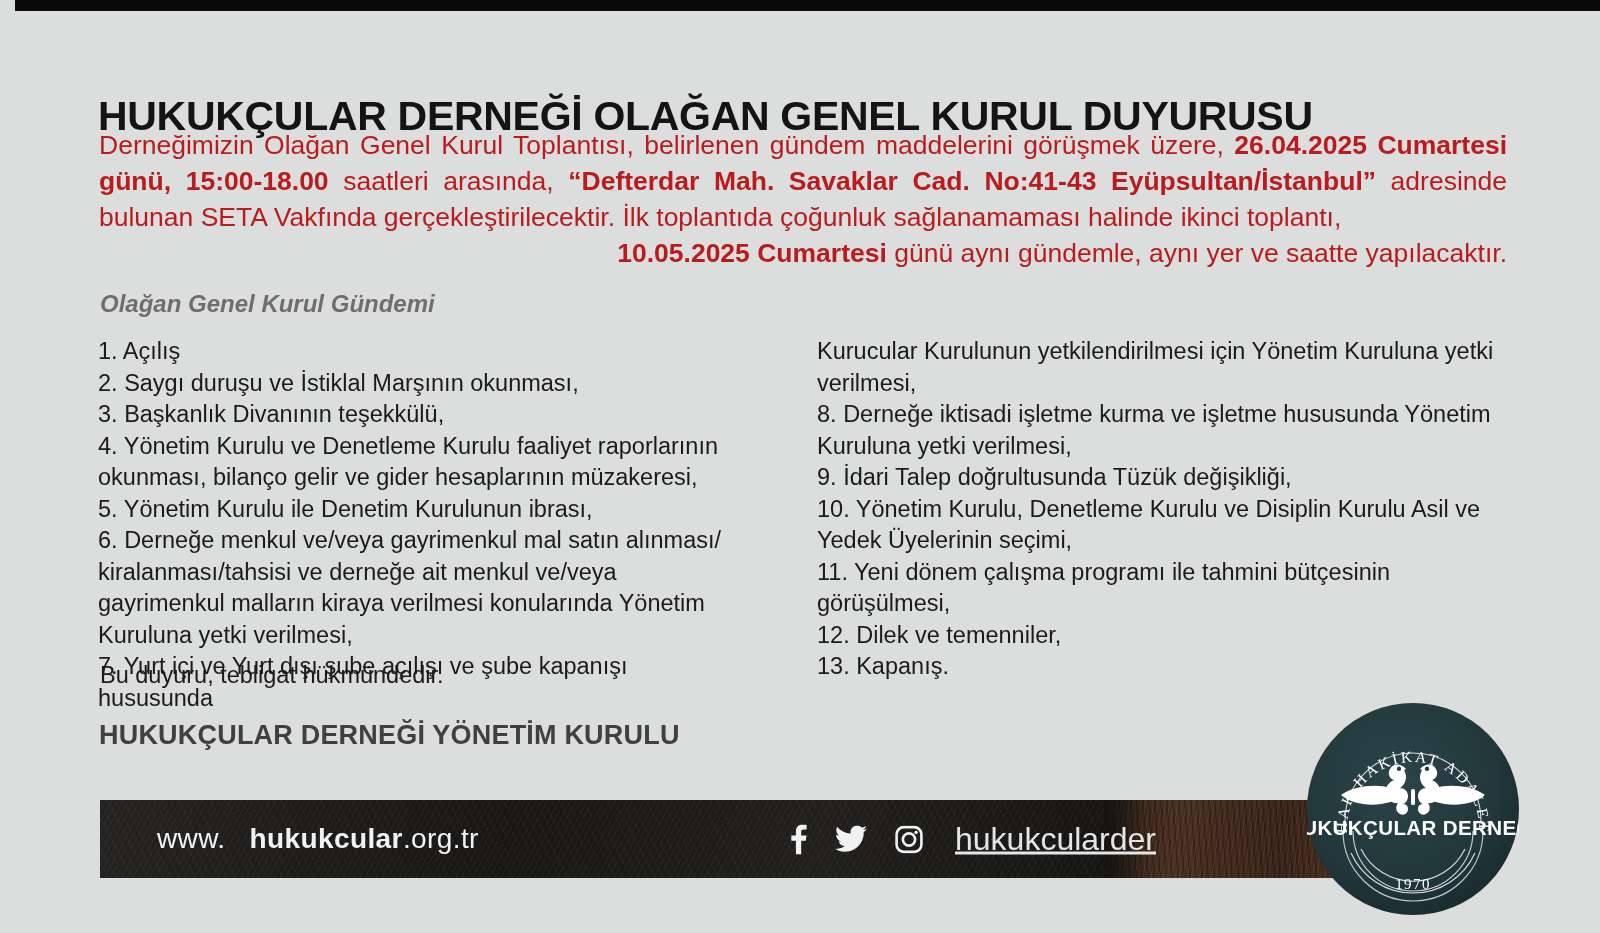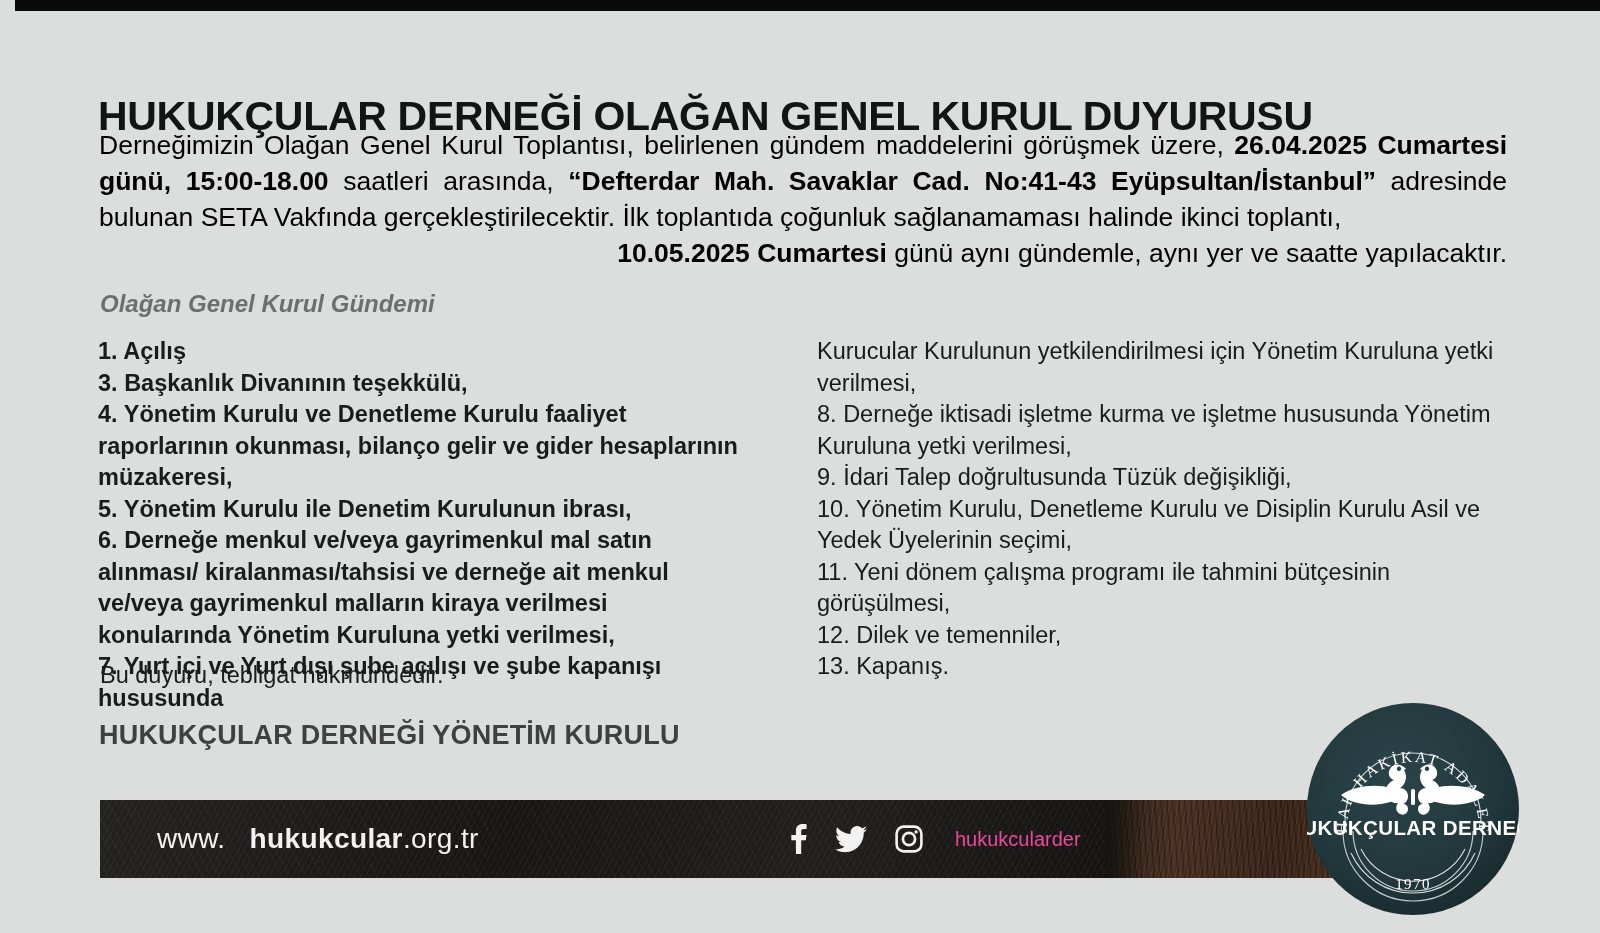--- a/index.html
+++ b/index.html
@@ -38,21 +38,21 @@
     color: #141414;
     white-space: nowrap;
   }
   .intro {
     position: absolute;
     left: 84px;
     top: 127px;
     width: 1408px;
     font-size: 26.5px;
     line-height: 36px;
-    color: #000000;
+    color: #b91c1c;
     text-align: justify;
     text-justify: inter-word;
   }
   .intro b { font-weight: bold; }
   .intro .lastline { display: block; text-align: right; }
 
   .agenda-heading {
     position: absolute;
     left: 85px;
     top: 290px;
@@ -64,21 +64,20 @@
   }
 
   .col-left {
     position: absolute;
     left: 83px;
     top: 336px;
     width: 640px;
     font-size: 23.5px;
     line-height: 31.5px;
     color: #1b1b1b;
-    font-weight: bold;
   }
   .col-right {
     position: absolute;
     left: 802px;
     top: 336px;
     width: 680px;
     font-size: 23.5px;
     line-height: 31.5px;
     color: #1b1b1b;
   }
@@ -151,24 +150,25 @@
     position: absolute;
     left: 690px;
     top: 50%;
     transform: translateY(-50%);
     display: flex;
     align-items: center;
     gap: 28px;
   }
   .social svg { display: block; }
   .social-handle {
-    font-size: 20px;
-    color: #ec4899;
+    font-size: 32px;
+    color: #e5e5e5;
     margin-left: 4px;
     white-space: nowrap;
+    text-decoration: underline;
   }
 
   
   .logo {
     position: absolute;
     left: 1292px;
     top: 703px;
     width: 212px;
     height: 212px;
   }
@@ -183,20 +183,21 @@
   <h1 class="title">HUKUKÇULAR DERNEĞİ OLAĞAN GENEL KURUL DUYURUSU</h1>
 
   <div class="intro">
     <span>Derneğimizin Olağan Genel Kurul Toplantısı, belirlenen gündem maddelerini görüşmek üzere, </span><b>26.04.2025 Cumartesi günü, 15:00-18.00</b><span> saatleri arasında, </span><b>“Defterdar Mah. Savaklar Cad. No:41-43 Eyüpsultan/İstanbul”</b><span> adresinde bulunan SETA Vakfında gerçekleştirilecektir. İlk toplantıda çoğunluk sağlanamaması halinde ikinci toplantı, </span><span class="lastline"><b>10.05.2025 Cumartesi</b><span> günü aynı gündemle, aynı yer ve saatte yapılacaktır.</span></span>
   </div>
 
   <div class="agenda-heading">Olağan Genel Kurul Gündemi</div>
 
   <div class="col-left">
     <p>1. Açılış</p>
+    <p>2. Saygı duruşu ve İstiklal Marşının okunması,</p>
     <p>3. Başkanlık Divanının teşekkülü,</p>
     <p>4. Yönetim Kurulu ve Denetleme Kurulu faaliyet raporlarının okunması, bilanço gelir ve gider hesaplarının müzakeresi,</p>
     <p>5. Yönetim Kurulu ile Denetim Kurulunun ibrası,</p>
     <p>6. Derneğe menkul ve/veya gayrimenkul mal satın alınması/ kiralanması/tahsisi ve derneğe ait menkul ve/veya gayrimenkul malların kiraya verilmesi konularında Yönetim Kuruluna yetki verilmesi,</p>
     <p>7. Yurt içi ve Yurt dışı şube açılışı ve şube kapanışı hususunda</p>
   </div>
 
   <div class="col-right">
     <p>Kurucular Kurulunun yetkilendirilmesi için Yönetim Kuruluna yetki verilmesi,</p>
     <p>8. Derneğe iktisadi işletme kurma ve işletme hususunda Yönetim Kuruluna yetki verilmesi,</p>

